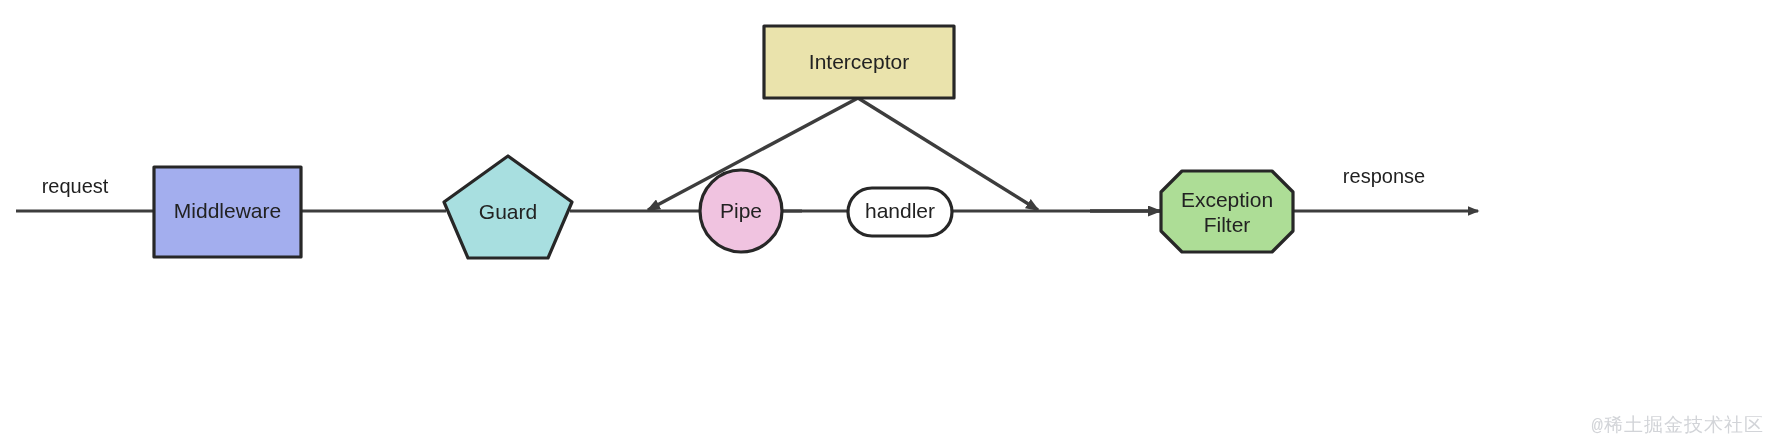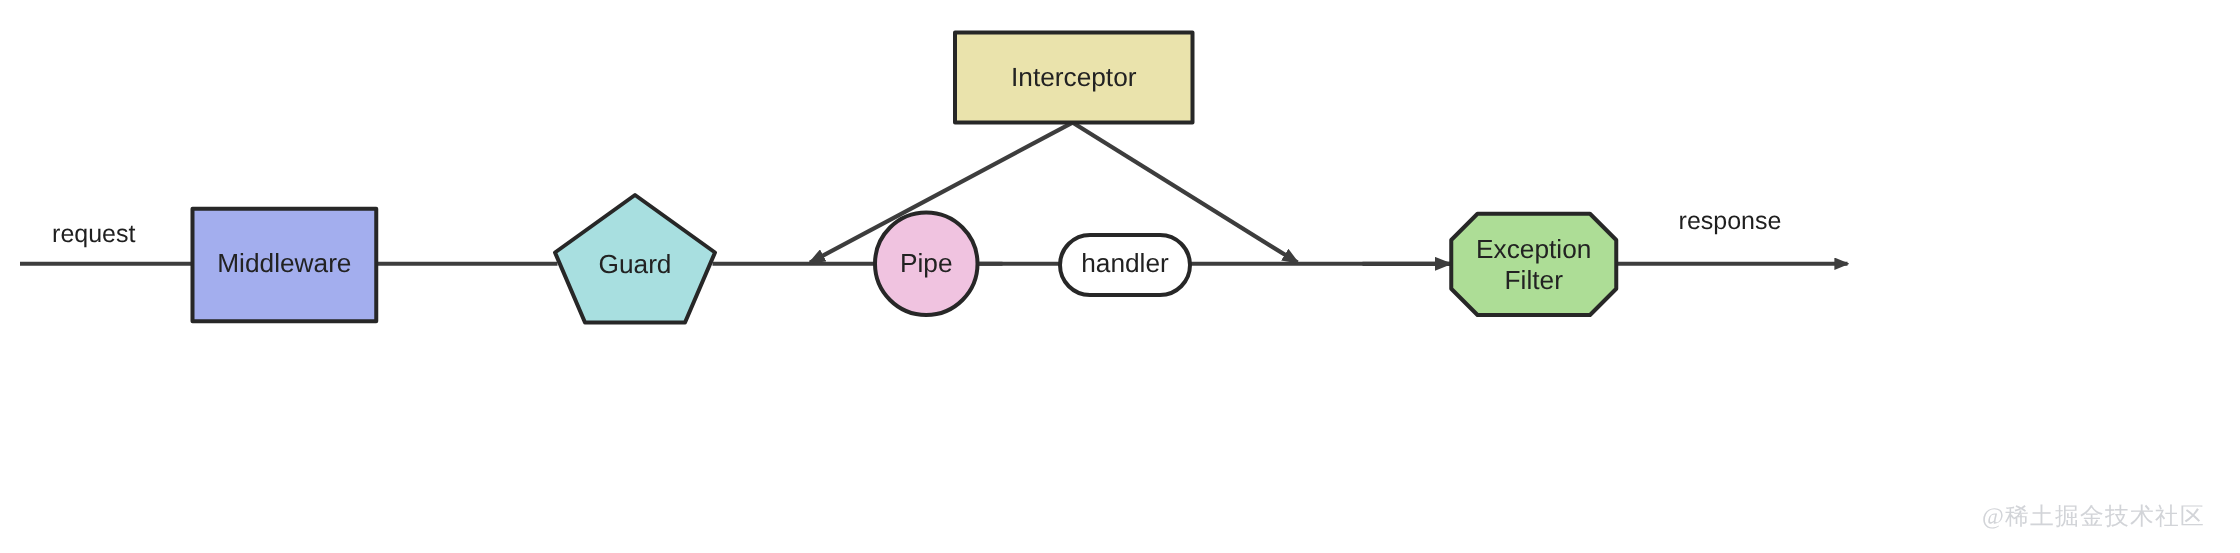--- a/index.html
+++ b/index.html
@@ -48,22 +48,22 @@
   .edge-label {
     font-family: "Liberation Sans", sans-serif;
     font-size: 20px;
     fill: #1f1f1f;
     text-anchor: middle;
     dominant-baseline: middle;
   }
   .watermark {
     position: absolute;
     right: 28px;
-    bottom: 16px;
-    font-family: Liberation Serif, serif;
+    bottom: 4px;
+    font-family: Liberation Mono, monospace;
     font-size: 19px;
     color: #d2d4d8;
     letter-spacing: 1px;
     user-select: none;
     margin-top: 24px;
   }
 </style>
 </head>
 <body>
 

